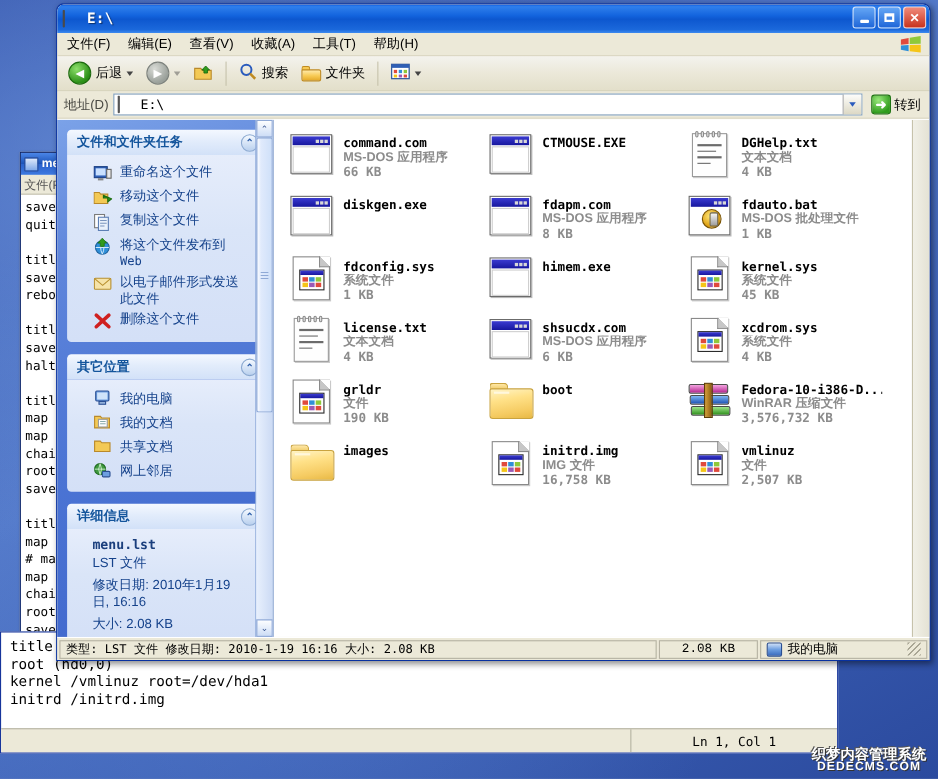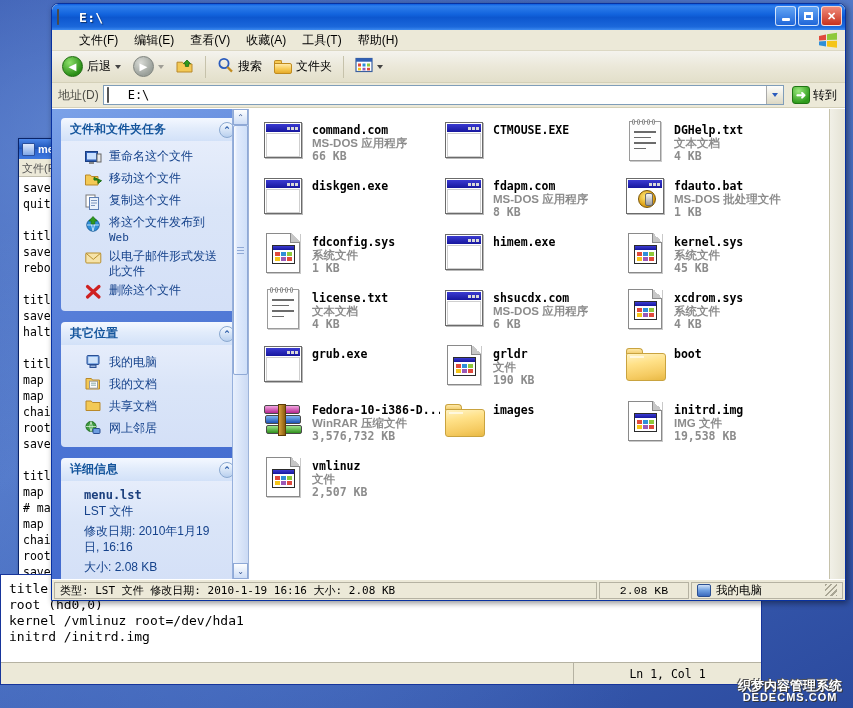--- a/index.html
+++ b/index.html
@@ -133,21 +133,21 @@
     cursor: pointer;
   }
   .tb-btn.min { background: linear-gradient(180deg,#64a6f5,#1f66d8); }
   .tb-btn.max { background: linear-gradient(180deg,#64a6f5,#1f66d8); }
   .tb-btn.close { background: linear-gradient(180deg,#f08a7a,#c7321d); }
   .min-g { width: 8px; height: 3px; background:#fff; margin-top: 6px; border-radius:1px;}
   .max-g { width: 9px; height: 8px; border: 2px solid #fff; border-top-width: 3px; }
   .menubar {
     height: 21px; background: #ece9d8;
     display: flex; align-items: center; gap: 2px;
-    padding-left: 20px; position: relative;
+    padding-left: 2px; position: relative;
     border-bottom: 1px solid #dcd8c4;
   }
   .menubar .mi {
     padding: 2px 7px; font-size: 12px; color: #000; cursor: default;
     white-space: nowrap;
   }
   .wflag {
     position: absolute; right: 6px; top: 1px;
     width: 22px; height: 19px;
     display: flex; align-items: center; justify-content: center;
@@ -991,35 +991,20 @@
               </div>
             </div>
             <div class="fi-meta">
               <div class="fi-name">xcdrom.sys</div>
               <div class="fi-sub">系统文件</div>
               <div class="fi-sub mono">4 KB</div>
             </div>
           </div>
           <div class="fileitem">
             <div class="fi-icon">
-              <div class="ico-exe">
-                <div class="bar">
-                  <i></i>
-                  <i></i>
-                  <i></i>
-                </div>
-                <div class="inner"></div>
-              </div>
-            </div>
-            <div class="fi-meta">
-              <div class="fi-name">grub.exe</div>
-            </div>
-          </div>
-          <div class="fileitem">
-            <div class="fi-icon">
               <div class="ico-sys">
                 <div class="fold"></div>
                 <div class="mini">
                   <div class="mb"></div>
                   <div class="dots">
                     <i style="background:#e04a3c"></i>
                     <i style="background:#2f8fd8"></i>
                     <i style="background:#8fc93a"></i>
                     <i style="background:#f5c518"></i>
                     <i style="background:#9b59b6"></i>
@@ -1084,21 +1069,21 @@
                     <i style="background:#f5c518"></i>
                     <i style="background:#9b59b6"></i>
                     <i style="background:#e04a3c"></i>
                   </div>
                 </div>
               </div>
             </div>
             <div class="fi-meta">
               <div class="fi-name">initrd.img</div>
               <div class="fi-sub">IMG 文件</div>
-              <div class="fi-sub mono">19,538 KB</div>
+              <div class="fi-sub mono">16,758 KB</div>
             </div>
           </div>
           <div class="fileitem">
             <div class="fi-icon">
               <div class="ico-sys">
                 <div class="fold"></div>
                 <div class="mini">
                   <div class="mb"></div>
                   <div class="dots">
                     <i style="background:#e04a3c"></i>

